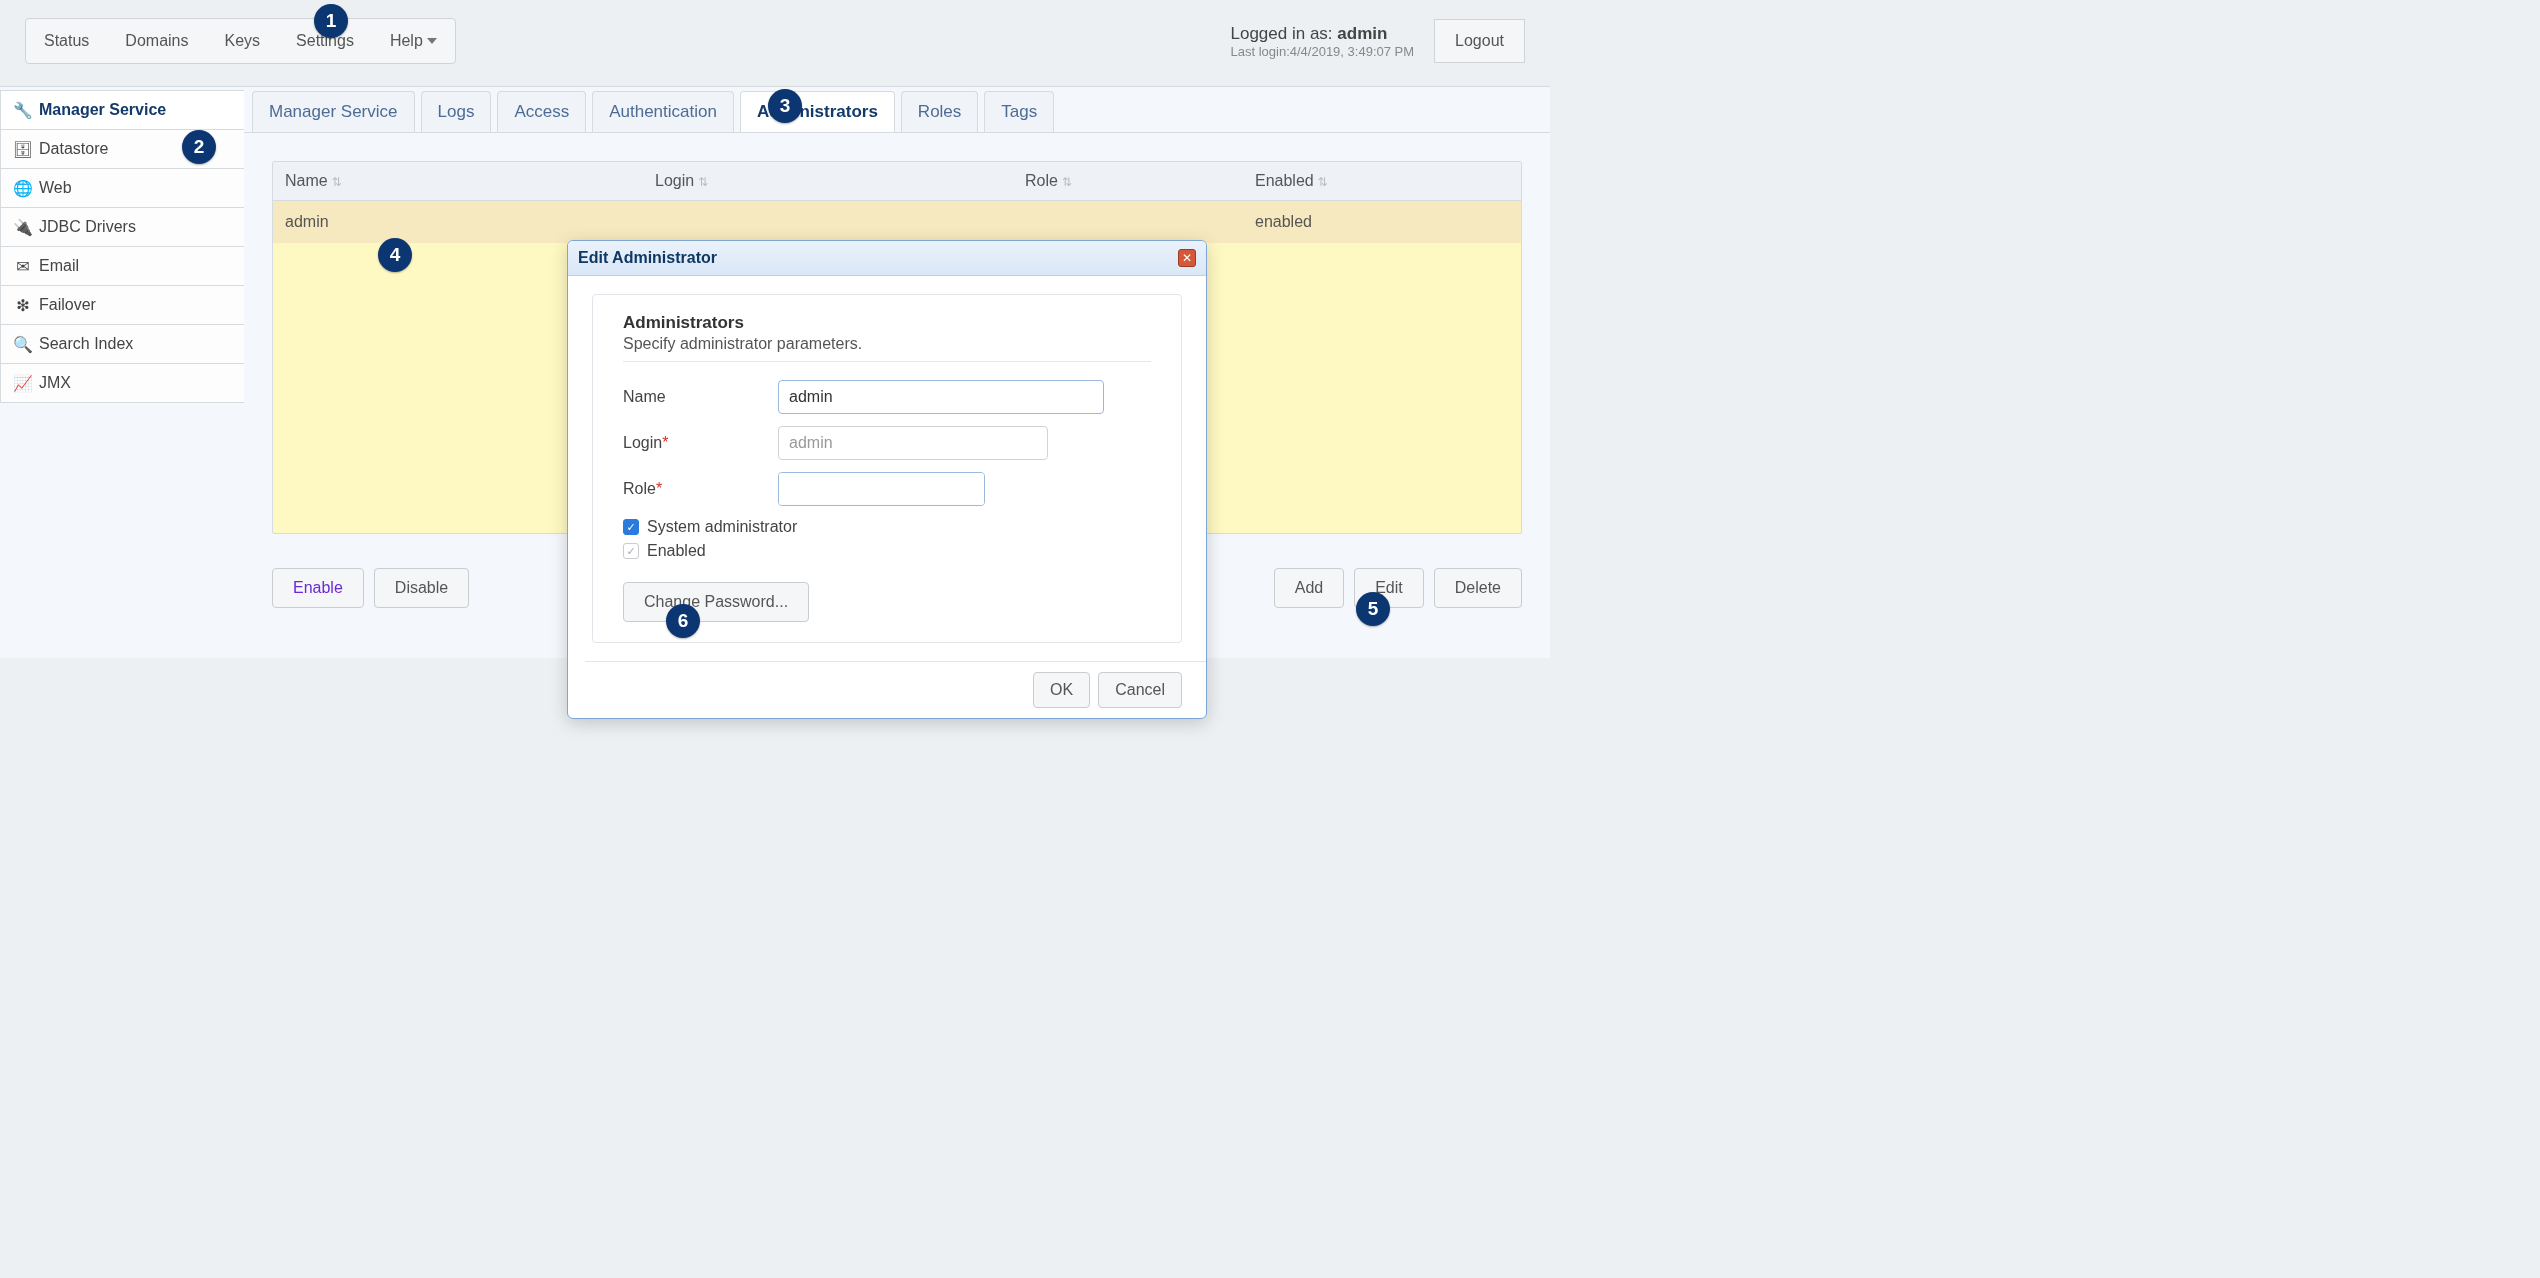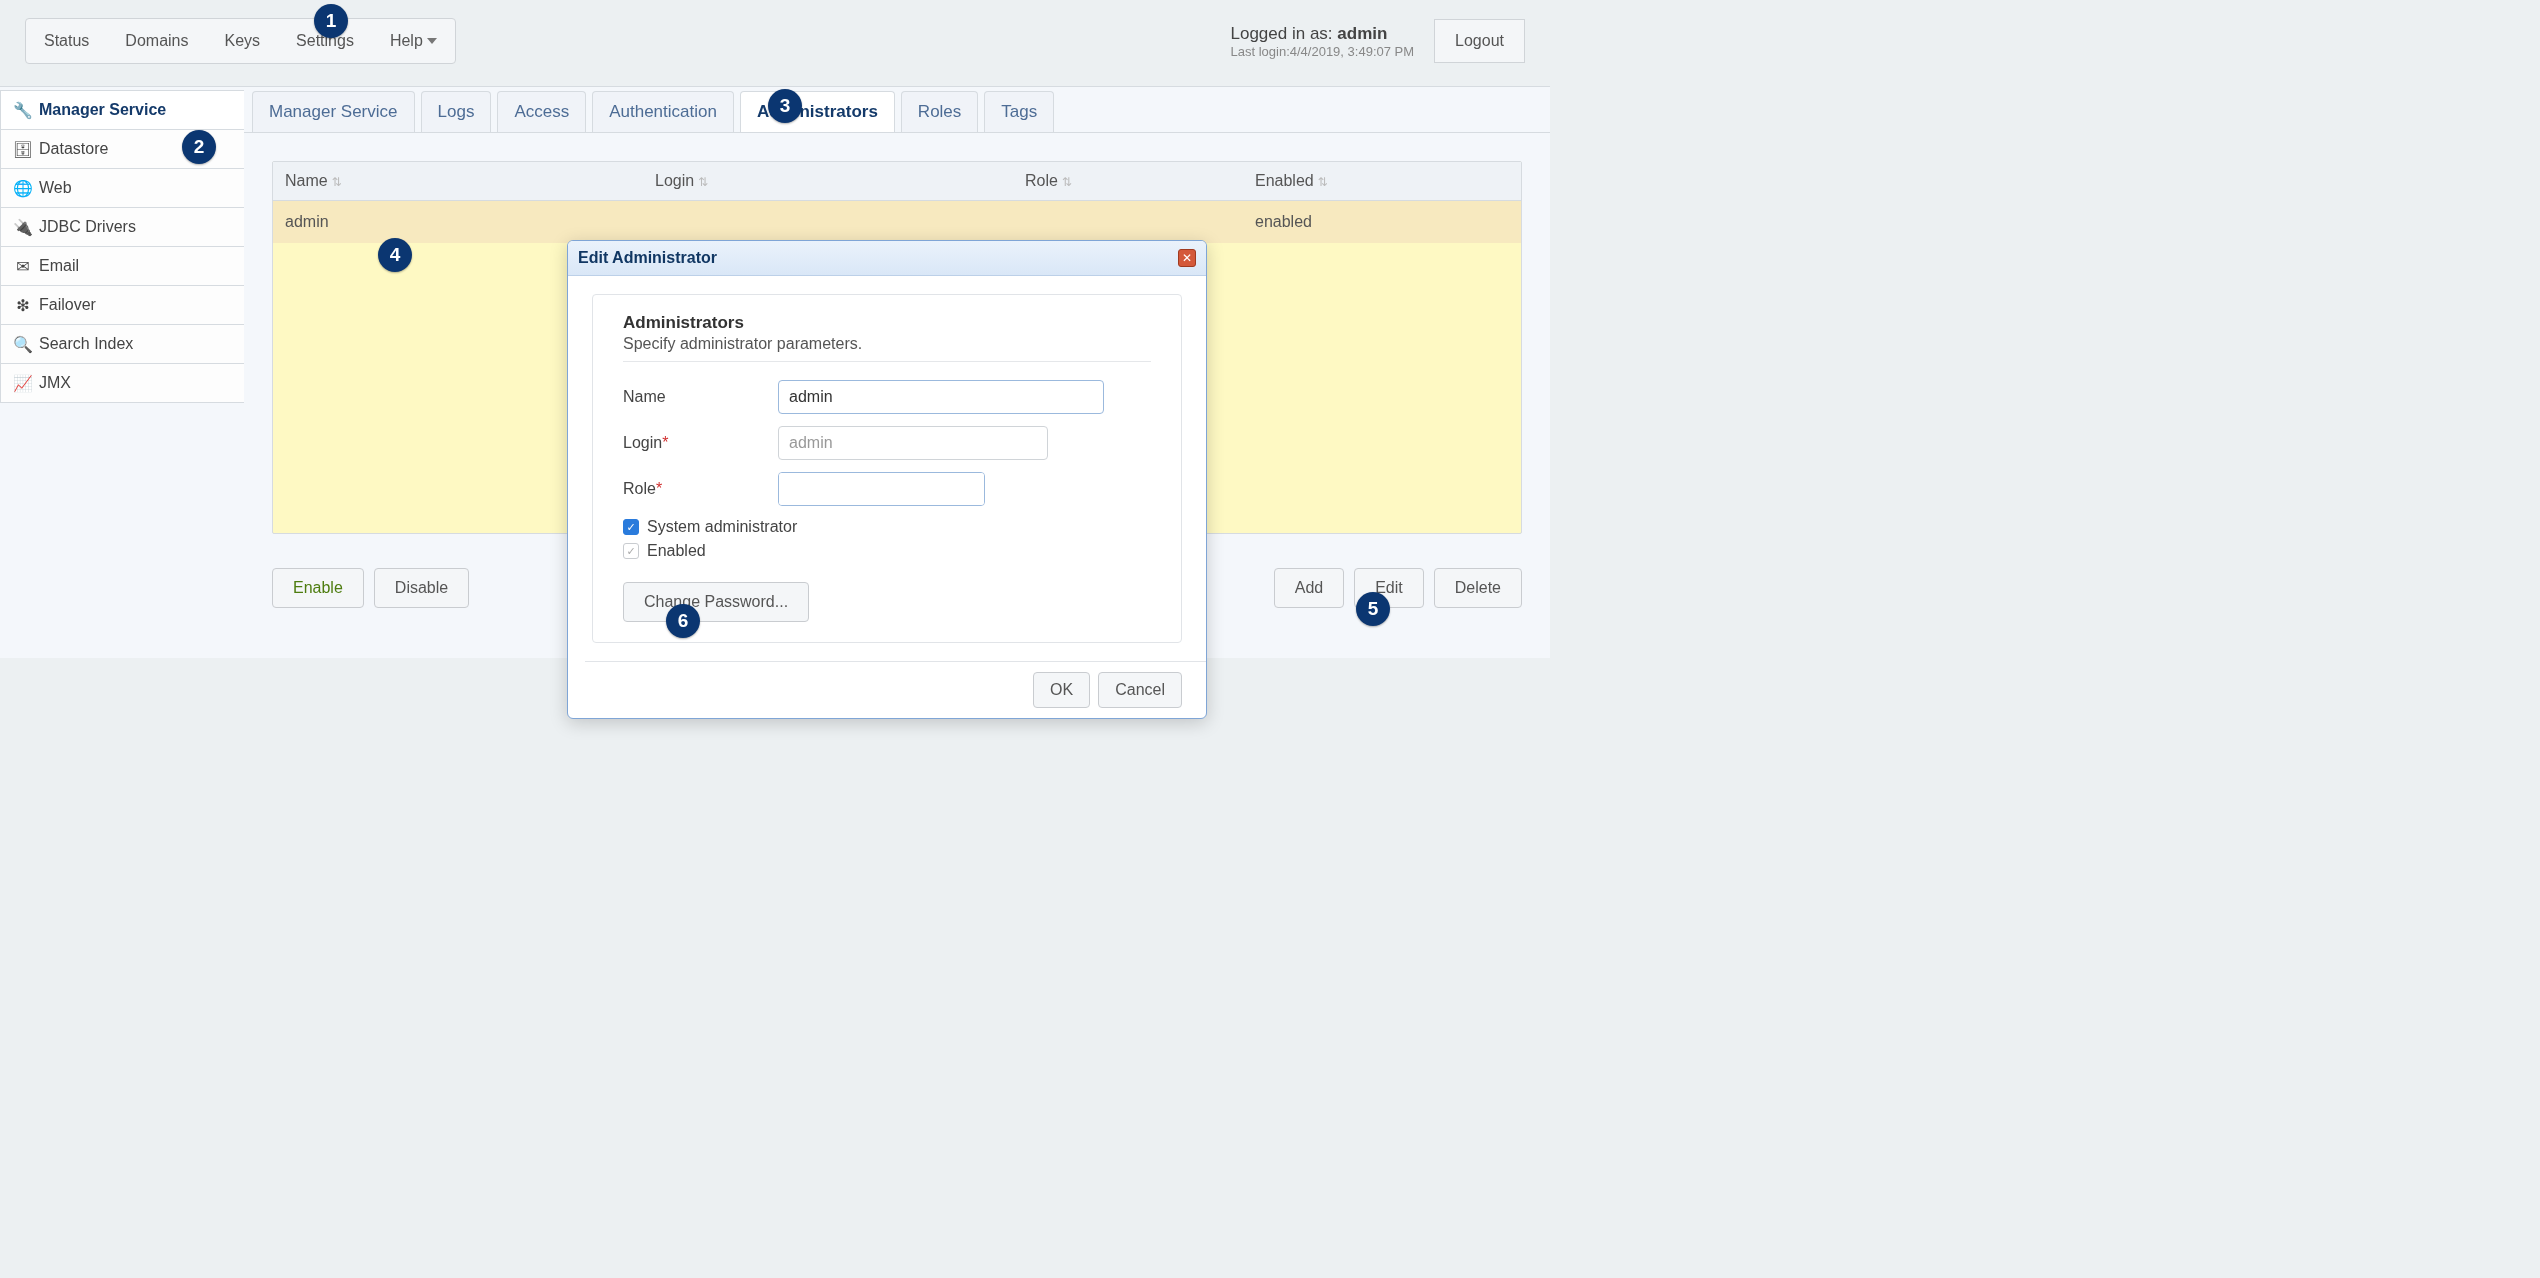--- a/index.html
+++ b/index.html
@@ -165,21 +165,21 @@
   .action-btn {
     border: 1px solid #c9ccd0;
     background: #f4f6f8;
     padding: 10px 20px;
     border-radius: 4px;
     color: #555;
     font-size: 16px;
     cursor: pointer;
   }
   .action-btn:disabled, .action-btn.disabled {
-    color: #4d7c0f;
+    color: #6d28d9;
     cursor: default;
   }
   
   .dialog {
     position: absolute;
     left: 567px;
     top: 240px;
     width: 640px;
     background: #fff;
     border: 1px solid #7fa5d6;

